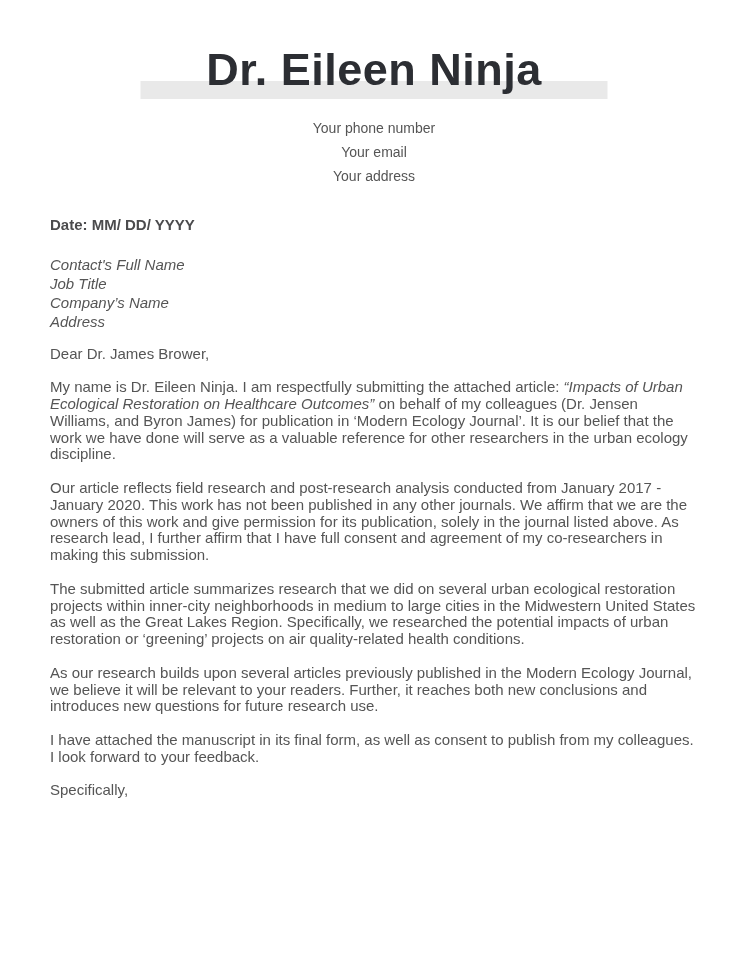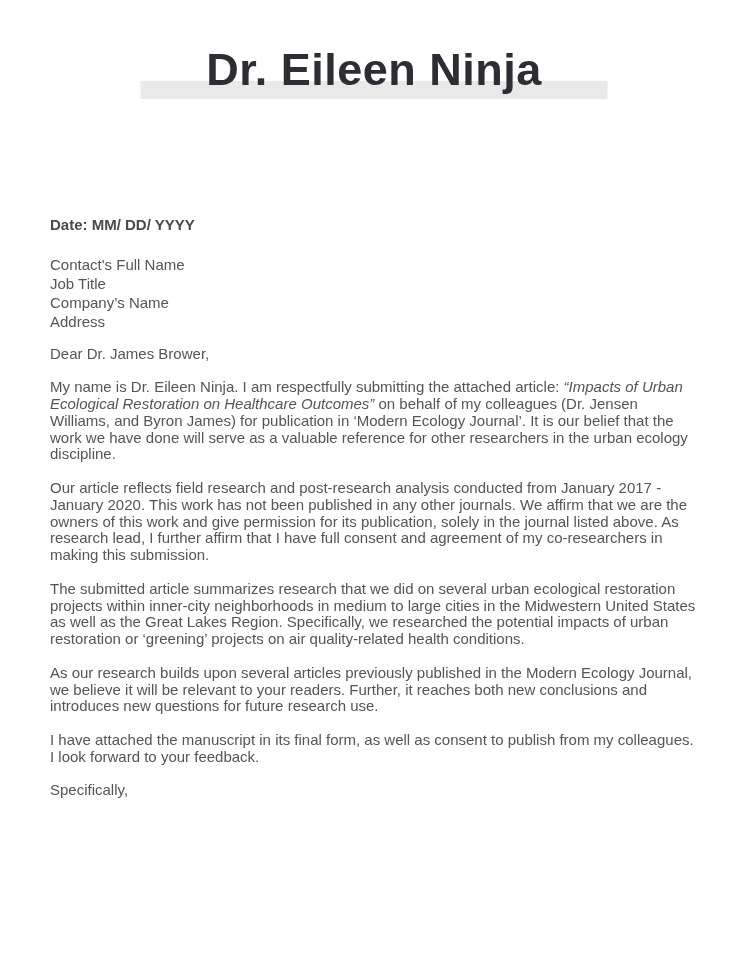--- a/index.html
+++ b/index.html
@@ -54,21 +54,21 @@
     line-height: 16.8px;
     color: #555555;
   }
   .letter p { margin: 0 0 16.8px 0; }
   .date {
     margin-top: 29px !important;
     margin-bottom: 21px !important;
     font-weight: bold;
     color: #4b4b4d;
   }
-  .recipient { margin-bottom: 14px; }
+  .recipient { margin-bottom: 14px; font-style: italic; }
   .recipient p { margin: 0; line-height: 19.2px; }
   .para em { font-style: italic; }
   .closing { margin-bottom: 16.8px; }
   .signature { margin-bottom: 0; }
 
   
   .brand {
     position: absolute;
     left: 575px;
     top: 886px;
@@ -95,20 +95,25 @@
   }
 </style>
 </head>
 <body>
 
 <div class="page">
 
   <header class="header">
     <div class="title-bar"></div>
     <h1 class="name">Dr. Eileen Ninja</h1>
+    <div class="contact">
+      <p>Your phone number</p>
+      <p>Your email</p>
+      <p>Your address</p>
+    </div>
   </header>
 
   <main class="letter">
     <p class="date">Date: MM/ DD/ YYYY</p>
 
     <div class="recipient">
       <p>Contact's Full Name</p>
       <p>Job Title</p>
       <p>Company’s Name</p>
       <p>Address</p>

